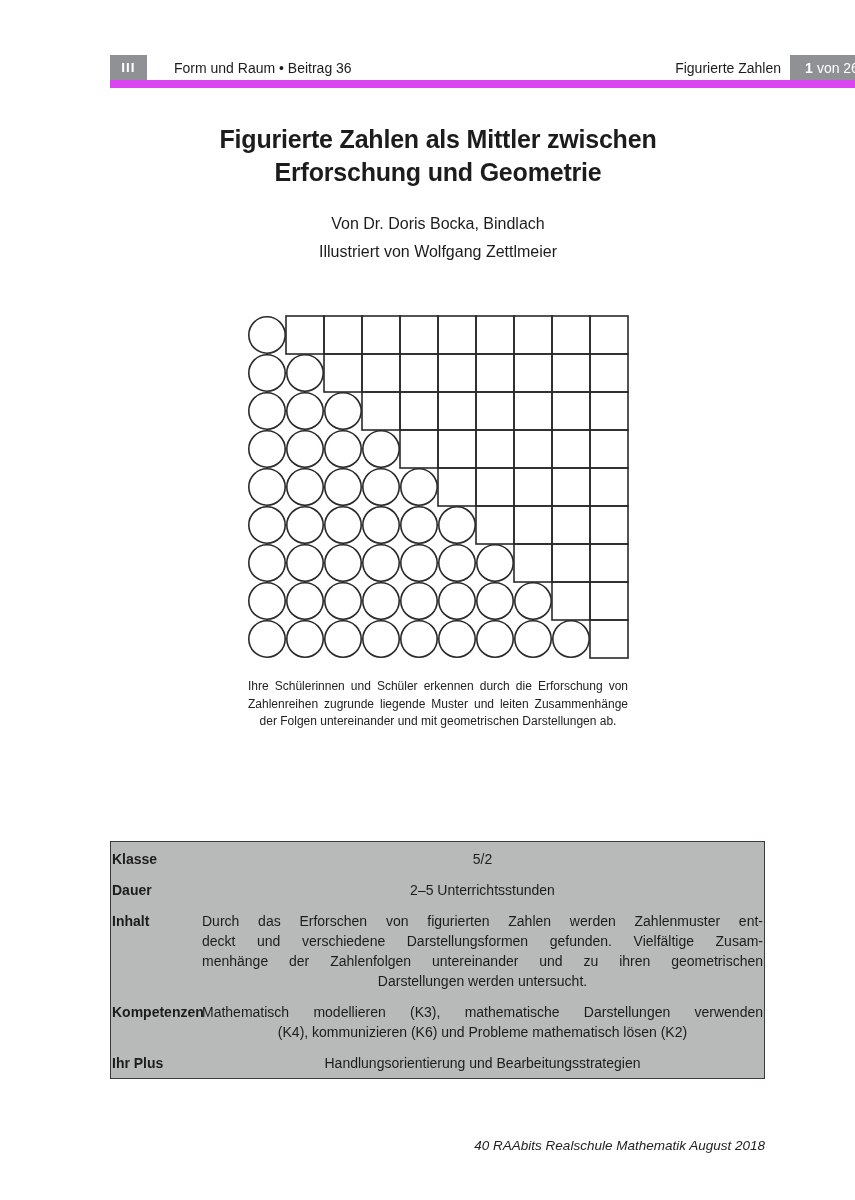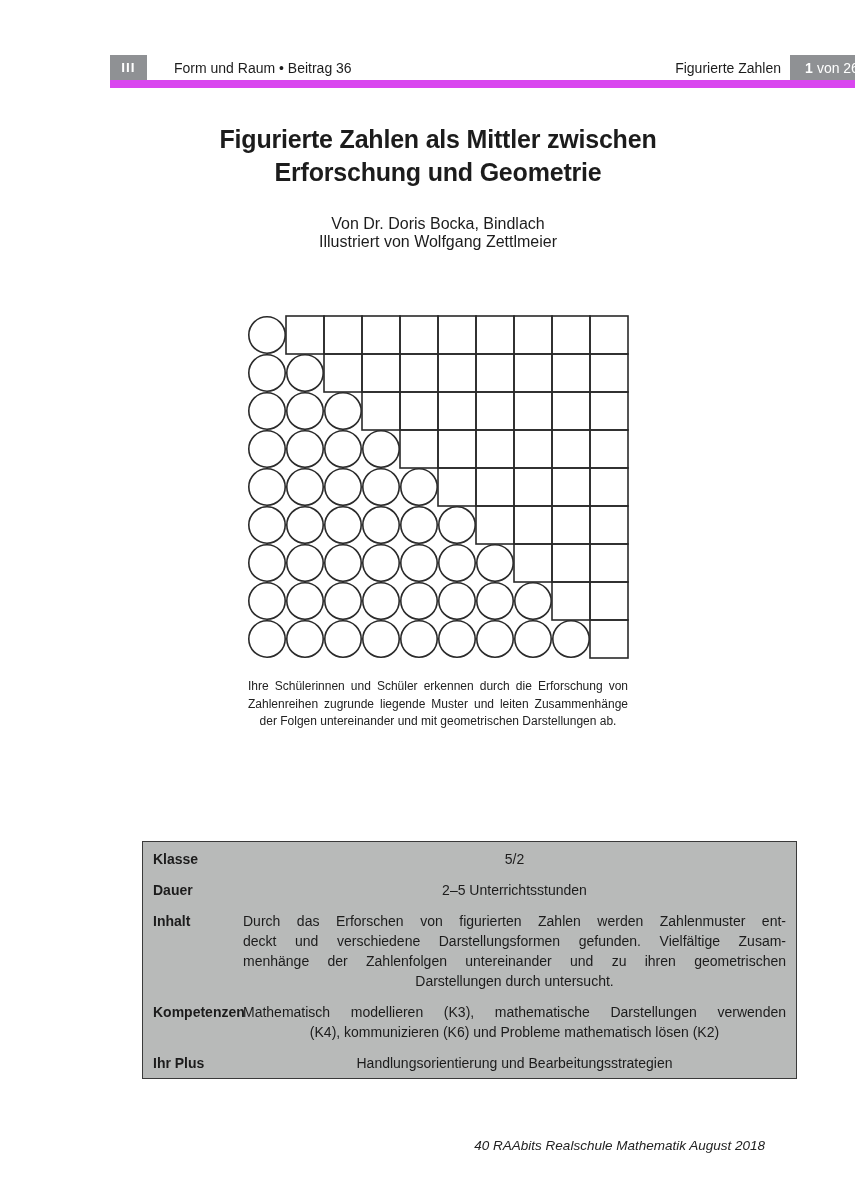--- a/index.html
+++ b/index.html
@@ -30,38 +30,37 @@
   .pagebox .pb-cur { font-weight:bold; margin-right:4px; }
 
   
   .title {
     position:absolute; left:110px; top:123px; width:656px;
     text-align:center; font-size:25px; font-weight:bold; line-height:33px;
     letter-spacing:-0.2px;
   }
   .byline { position:absolute; left:110px; top:215px; width:656px; text-align:center; font-size:16px; }
   .byline .b-line { line-height:18px; }
-  .byline .b2 { }
+  .byline .b2 { margin-top:10px; }
 
   
   .figure-wrap { position:absolute; left:247px; top:315px; }
   .figure-wrap svg { display:block; }
 
   
   .caption {
     position:absolute; left:248px; top:678px; width:380px;
     font-size:12px; line-height:17.5px; color:#222222;
   }
 
   
   .info-table {
     position:absolute; left:110px; top:841px; width:655px; height:238px;
     box-sizing:border-box; background:#b8bab9; border:1.5px solid #3a3a3a;
-    padding:7px 10px;
-    margin-left:32px;
+    padding:7px 1px;
   }
   .t-row { display:flex; margin-bottom:11px; font-size:14px; line-height:20px; }
   .t-row:last-child { margin-bottom:0; }
   .t-label { width:90px; flex-shrink:0; font-weight:bold; }
   .t-value { flex:1; }
 
   .line { text-align:center; }
   .line.just { text-align:justify; text-align-last:justify; }
 
   
@@ -216,21 +215,21 @@
         <div class="t-value">
           <div class="line">2–5 Unterrichtsstunden</div>
         </div>
       </div>
       <div class="t-row">
         <div class="t-label">Inhalt</div>
         <div class="t-value">
           <div class="line just">Durch das Erforschen von figurierten Zahlen werden Zahlenmuster ent-</div>
           <div class="line just">deckt und verschiedene Darstellungsformen gefunden. Vielfältige Zusam-</div>
           <div class="line just">menhänge der Zahlenfolgen untereinander und zu ihren geometrischen</div>
-          <div class="line">Darstellungen durch untersucht.</div>
+          <div class="line">Darstellungen werden untersucht.</div>
         </div>
       </div>
       <div class="t-row">
         <div class="t-label">Kompetenzen</div>
         <div class="t-value">
           <div class="line just">Mathematisch modellieren (K3), mathematische Darstellungen verwenden</div>
           <div class="line">(K4), kommunizieren (K6) und Probleme mathematisch lösen (K2)</div>
         </div>
       </div>
       <div class="t-row">

